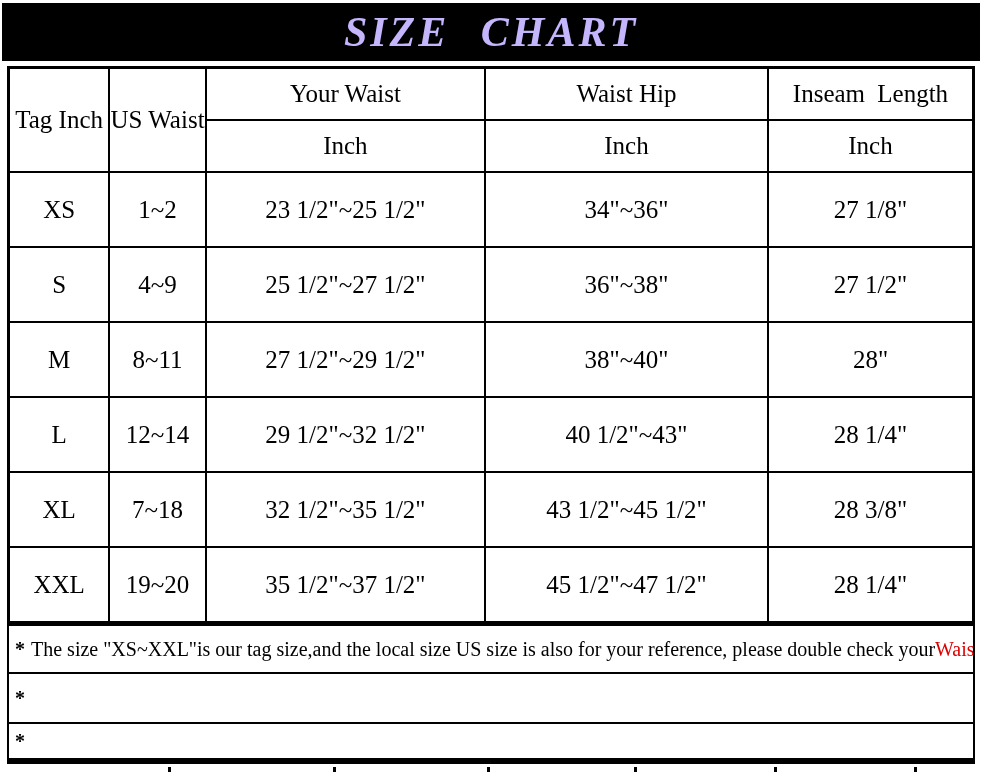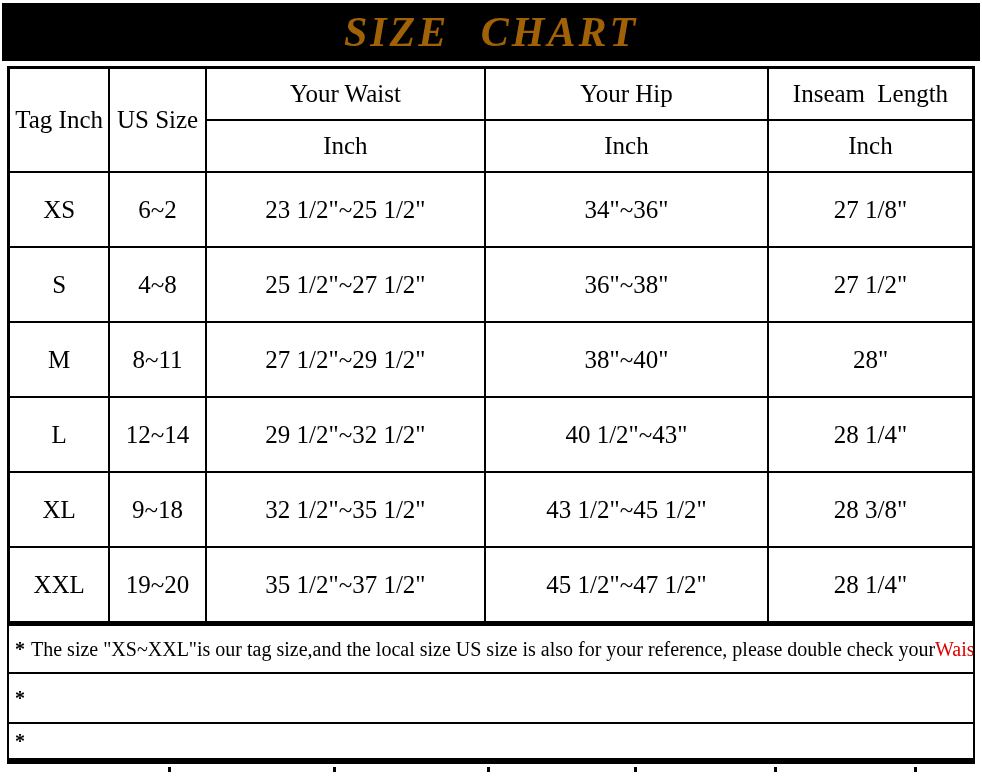--- a/index.html
+++ b/index.html
@@ -1,18 +1,18 @@
 <!DOCTYPE html>
 <html><head>
 <meta charset="utf-8">
 <style>
   html,body{margin:0;padding:0;background:#fff;}
   body{width:982px;height:776px;overflow:hidden;font-family:"Liberation Serif",serif;color:#000;}
   .banner{margin:3px 2px 0 2px;height:58px;background:#000;display:flex;align-items:center;justify-content:center;}
-  .banner .title{color:#a16207;font-style:italic;font-weight:bold;font-size:42px;letter-spacing:3px;word-spacing:18px;}
+  .banner .title{color:#c4b5fd;font-style:italic;font-weight:bold;font-size:42px;letter-spacing:3px;word-spacing:18px;}
   table.size-table{border-collapse:collapse;margin:5px 0 0 7px;width:968px;table-layout:fixed;}
   table.size-table th,table.size-table td{border:2px solid #000;text-align:center;vertical-align:middle;font-weight:normal;font-size:25px;padding:0;background:#fff;}
   table.size-table{border:3px solid #000;}
   tr.hrow th{height:50px;}
   tr.hrow2 th{height:50px;}
   tr.drow td{height:73px;font-family:Liberation Serif, serif;}
   .c1{width:100px;} .c2{width:96px;} .c3{width:277px;} .c4{width:281px;} .c5{width:204px;}
   .inseam{word-spacing:6px;}
   .notes{margin:0 0 0 7px;width:968px;}
   .note{box-sizing:border-box;border:2px solid #000;border-top:none;height:50px;display:flex;align-items:center;padding-left:6px;font-size:20px;white-space:nowrap;overflow:hidden;}
@@ -36,61 +36,61 @@
     <colgroup>
       <col class="c1">
         <col class="c2">
         <col class="c3">
         <col class="c4">
         <col class="c5">
     </colgroup>
     <tbody>
         <tr class="hrow">
       <th rowspan="2">Tag Inch</th>
-      <th rowspan="2">US Size</th>
+      <th rowspan="2">US Waist</th>
       <th>Your Waist</th>
-      <th>Your Hip</th>
+      <th>Waist Hip</th>
       <th class="inseam">Inseam  Length</th>
     </tr>
     <tr class="hrow2">
       <th>Inch</th>
       <th>Inch</th>
       <th>Inch</th>
     </tr>
     <tr class="drow">
       <td>XS</td>
-      <td>6~2</td>
+      <td>1~2</td>
       <td>23 1/2"~25 1/2"</td>
       <td>34"~36"</td>
       <td>27 1/8"</td>
     </tr>
     <tr class="drow">
       <td>S</td>
-      <td>4~8</td>
+      <td>4~9</td>
       <td>25 1/2"~27 1/2"</td>
       <td>36"~38"</td>
       <td>27 1/2"</td>
     </tr>
     <tr class="drow">
       <td>M</td>
       <td>8~11</td>
       <td>27 1/2"~29 1/2"</td>
       <td>38"~40"</td>
       <td>28"</td>
     </tr>
     <tr class="drow">
       <td>L</td>
       <td>12~14</td>
       <td>29 1/2"~32 1/2"</td>
       <td>40 1/2"~43"</td>
       <td>28  1/4"</td>
     </tr>
     <tr class="drow">
       <td>XL</td>
-      <td>9~18</td>
+      <td>7~18</td>
       <td>32 1/2"~35 1/2"</td>
       <td>43 1/2"~45 1/2"</td>
       <td>28 3/8"</td>
     </tr>
     <tr class="drow">
       <td>XXL</td>
       <td>19~20</td>
       <td>35 1/2"~37 1/2"</td>
       <td>45 1/2"~47 1/2"</td>
       <td>28 1/4"</td>

